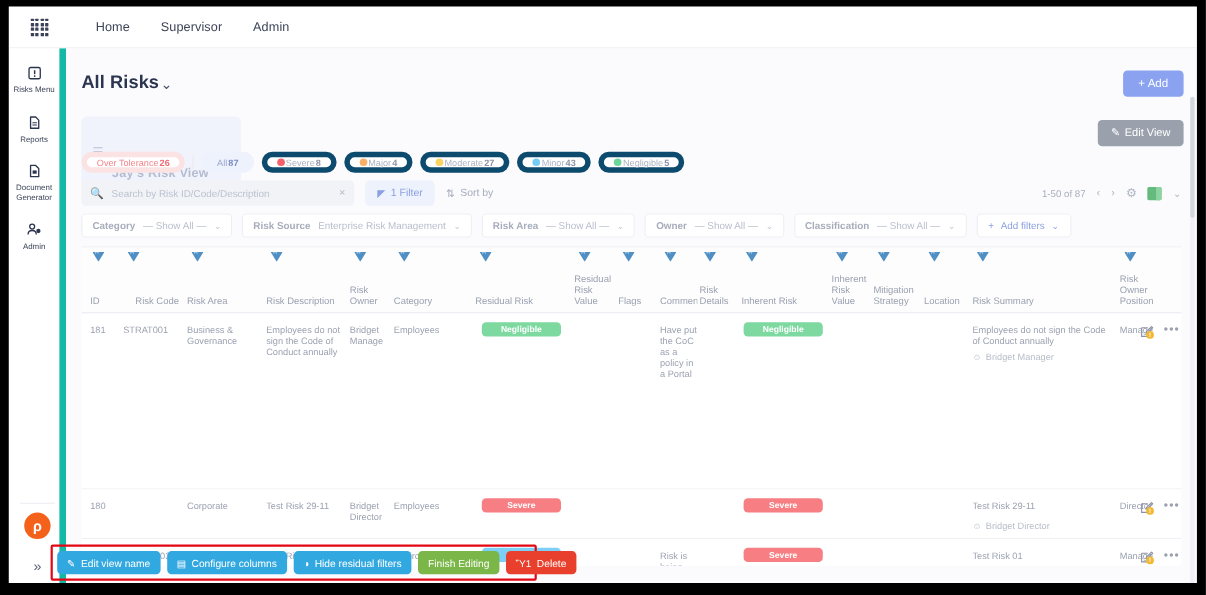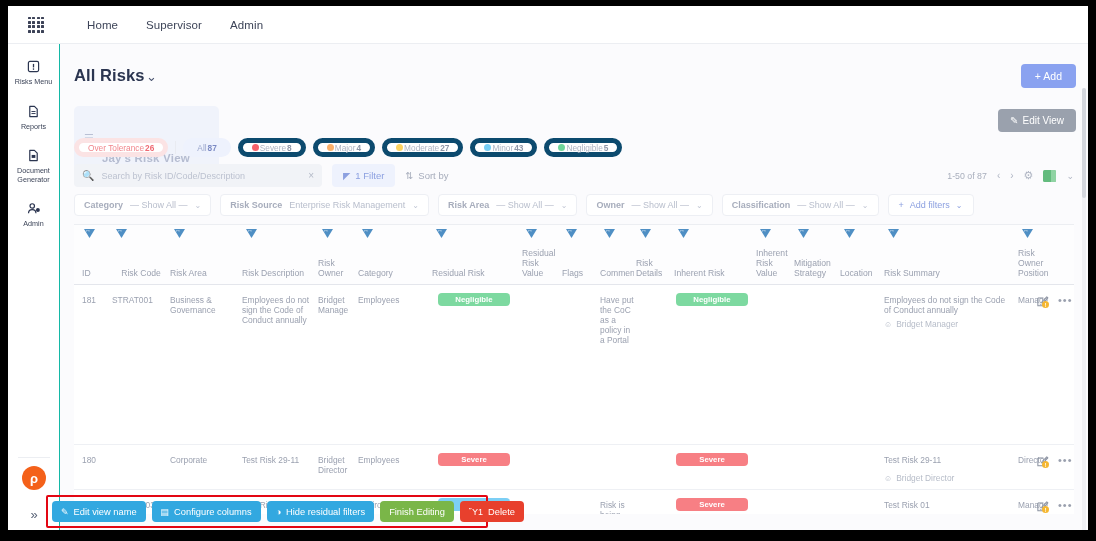--- a/index.html
+++ b/index.html
@@ -62,21 +62,21 @@
     width: 22px; height: 22px; border-radius: 50%;
     background: radial-gradient(circle at 50% 34%, #e8c6a8 0 34%, #6b7a8f 35% 100%);
     border: 1px solid #dde1e8; cursor: pointer;
   }
 
   
   #rail {
     position: absolute; left: 0; top: 38px;
     width: 52px; height: 486px;
     background: #fff;
-    border-right: 1px solid #14b8a6;
+    border-right: 6px solid #14b8a6;
   }
   .rail-item {
     margin-top: 14px; text-align: center; cursor: pointer; padding: 2px 0;
   }
   .rail-item .rglyph {
     font-size: 13px; color: #2b3550; display:block; line-height: 15px;
   }
   .rail-item .rlabel {
     font-size: 7.2px; color: #3c4458; line-height: 8.6px;
     margin-top: 2px; display: block;
@@ -505,21 +505,21 @@
             <span>Add filters</span>
             <span style="font-size:8px">⌄</span>
           </div>
         </div>
 
       <div id="table-wrap">
         <div id="thead">
             <div class="sorticon" style="left: 10px;"></div>
             <div class="th" style="left: 8px; width: 26px;">ID</div>
             <div class="sorticon" style="left: 42px;"></div>
-            <div class="th" style="left: 38px; width: 58px; text-align: center;">Risk Code</div>
+            <div class="th" style="left: 49px; width: 58px;">Risk Code</div>
             <div class="sorticon" style="left: 100px;"></div>
             <div class="th" style="left: 96px; width: 62px;">Risk Area</div>
             <div class="sorticon" style="left: 172px;"></div>
             <div class="th" style="left: 168px; width: 70px;">Risk Description</div>
             <div class="sorticon" style="left: 248px;"></div>
             <div class="th" style="left: 244px; width: 36px;">Risk Owner</div>
             <div class="sorticon" style="left: 288px;"></div>
             <div class="th" style="left: 284px; width: 68px;">Category</div>
             <div class="sorticon" style="left: 362px;"></div>
             <div class="th" style="left: 358px; width: 84px;">Residual Risk</div>

